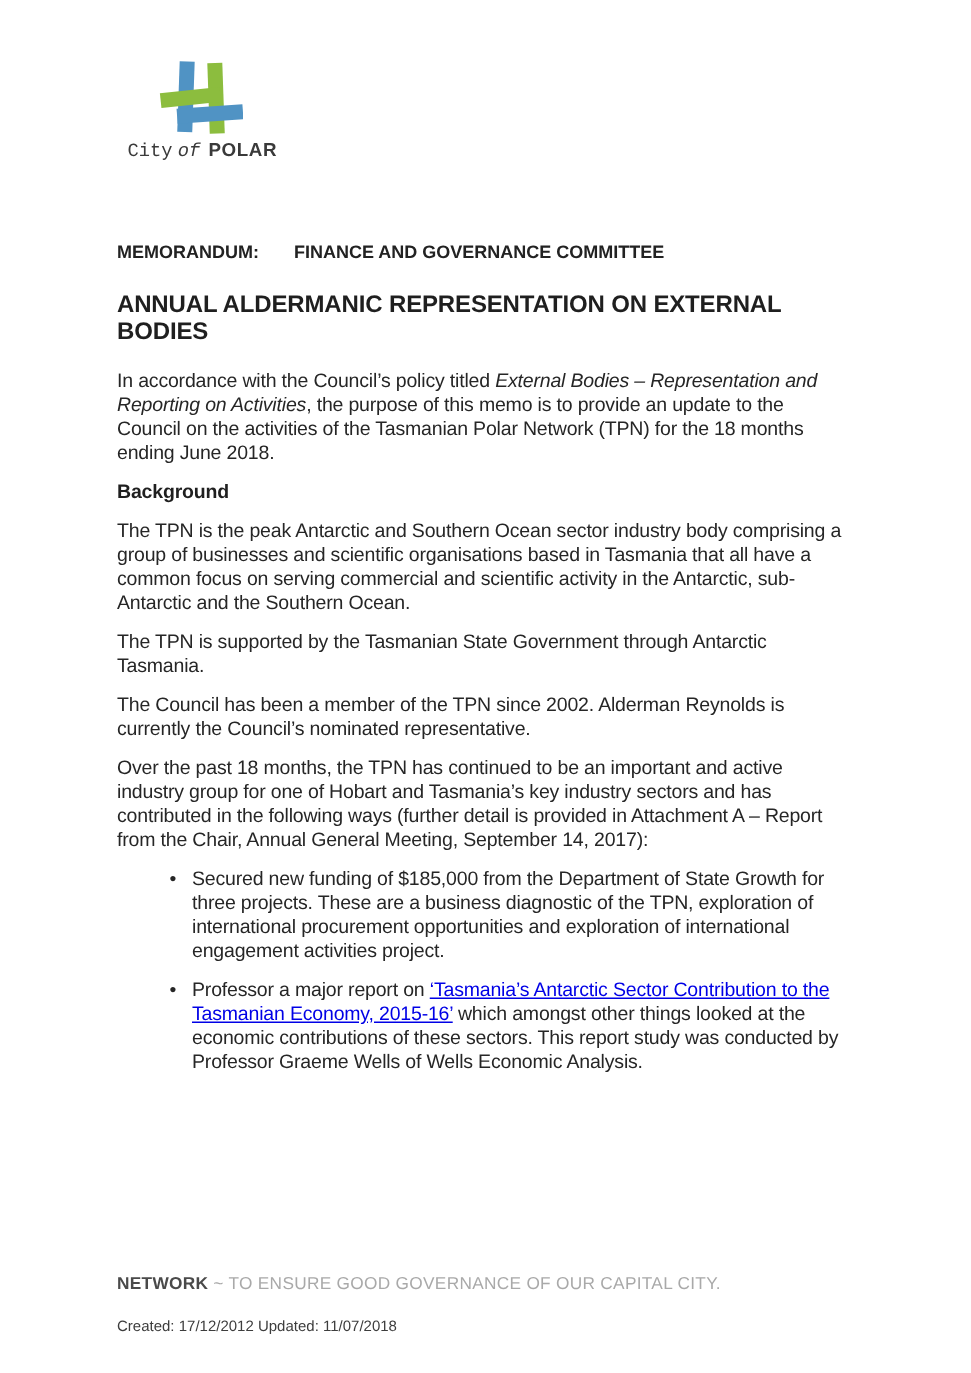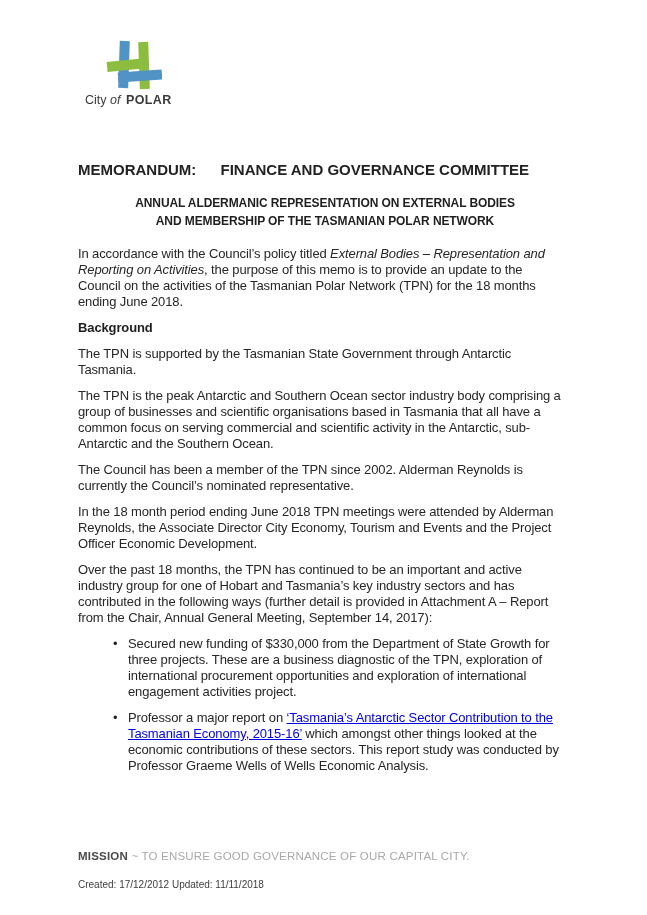--- a/index.html
+++ b/index.html
@@ -5,30 +5,30 @@
   * { box-sizing: border-box; margin: 0; padding: 0; }
   html, body { width: 647px; height: 915px; background: #ffffff; }
   .page {
     position: relative; width: 647px; height: 915px; background: #ffffff;
     font-family: "Liberation Sans", sans-serif; color: #262626; overflow: hidden;
   }
   
   .logo-block { position: absolute; top: 40px; left: 85px; }
   .logo-icon { display: block; margin-left: 21px; }
   .logo-text { margin-top: 3px; font-size: 12.5px; color: #3a3a3a; white-space: nowrap; }
-  .logo-city, .logo-of { font-family: Liberation Sans, sans-serif; }
+  .logo-city, .logo-of { font-family: Liberation Mono, monospace; }
   .logo-of { font-style: italic; }
   .logo-hobart { font-weight: bold; letter-spacing: 0.4px; margin-left: 2px; }
   
-  .memo-line { position: absolute; top: 161px; left: 78px; font-weight: bold; font-size: 15px; color: #222; }
+  .memo-line { position: absolute; top: 161px; left: 78px; font-weight: bold; font-size: 12px; color: #222; }
   .memo-committee { margin-left: 20px; }
   
   .doc-title {
     position: absolute; top: 195px; left: 78px; width: 494px;
-    text-align: center; font-weight: bold; font-size: 12px; line-height: 17.5px;
+    font-weight: bold; font-size: 16px; line-height: 17.5px;
     letter-spacing: -0.1px; color: #1f1f1f;
   }
   
   .content {
     position: absolute; top: 246px; left: 78px; width: 494px;
     font-size: 13px; line-height: 16px; letter-spacing: -0.12px;
   }
   .content p { margin: 0 11px 10px 0; }
   .content h2 { font-size: 13px; font-weight: bold; margin: 0 0 10px 0; color: #1f1f1f; }
   .content ul { list-style: none; }
@@ -64,49 +64,47 @@
     </div>
   </div>
 
   <div class="memo-line">
     <span class="memo-label">MEMORANDUM:</span>
     <span class="memo-committee">FINANCE AND GOVERNANCE COMMITTEE</span>
   </div>
 
   <h1 class="doc-title">
     <span>ANNUAL ALDERMANIC REPRESENTATION ON EXTERNAL BODIES</span><br>
-    <span>AND MEMBERSHIP OF THE TASMANIAN POLAR NETWORK</span>
   </h1>
 
   <div class="content">
     <p><span>In accordance with the Council’s policy titled </span><span class="italic">External Bodies – Representation and Reporting on Activities</span><span>, the purpose of this memo is to provide an update to the Council on the activities of the Tasmanian Polar Network (TPN) for the 18 months ending June 2018.</span></p>
 
 
     <h2>Background</h2>
 
+    <p>The TPN is the peak Antarctic and Southern Ocean sector industry body comprising a group of businesses and scientific organisations based in Tasmania that all have a common focus on serving commercial and scientific activity in the Antarctic, sub-Antarctic and the Southern Ocean.</p>
     <p>The TPN is supported by the Tasmanian State Government through Antarctic Tasmania.</p>
-    <p>The TPN is the peak Antarctic and Southern Ocean sector industry body comprising a group of businesses and scientific organisations based in Tasmania that all have a common focus on serving commercial and scientific activity in the Antarctic, sub-Antarctic and the Southern Ocean.</p>
     <p>The Council has been a member of the TPN since 2002. Alderman Reynolds is currently the Council’s nominated representative.</p>
-    <p>In the 18 month period ending June 2018 TPN meetings were attended by Alderman Reynolds, the Associate Director City Economy, Tourism and Events and the Project Officer Economic Development.</p>
     <p>Over the past 18 months, the TPN has continued to be an important and active industry group for one of Hobart and Tasmania’s key industry sectors and has contributed in the following ways (further detail is provided in Attachment A – Report from the Chair, Annual General Meeting, September 14, 2017):</p>
 
     <ul>
       <li>
         <span class="bullet-marker">•</span>
-        <span>Secured new funding of $330,000 from the Department of State Growth for three projects. These are a business diagnostic of the TPN, exploration of international procurement opportunities and exploration of international engagement activities project.</span>
+        <span>Secured new funding of $185,000 from the Department of State Growth for three projects. These are a business diagnostic of the TPN, exploration of international procurement opportunities and exploration of international engagement activities project.</span>
       </li>
       <li>
         <span class="bullet-marker">•</span>
         <span>Professor a major report on </span><a class="doc-link">‘Tasmania’s Antarctic Sector Contribution to the Tasmanian Economy, 2015-16’</a><span> which amongst other things looked at the economic contributions of these sectors. This report study was conducted by Professor Graeme Wells of Wells Economic Analysis.</span>
       </li>
     </ul>
   </div>
 
   <div class="mission-line">
-    <span class="mission-label">MISSION</span>
+    <span class="mission-label">NETWORK</span>
     <span class="mission-text">~ TO ENSURE GOOD GOVERNANCE OF OUR CAPITAL CITY.</span>
   </div>
 
   <div class="footer-row">
-    <span>Created: 17/12/2012 Updated: 11/11/2018</span>
+    <span>Created: 17/12/2012 Updated: 11/07/2018</span>
   </div>
 
 </div>
 
 </body></html>

